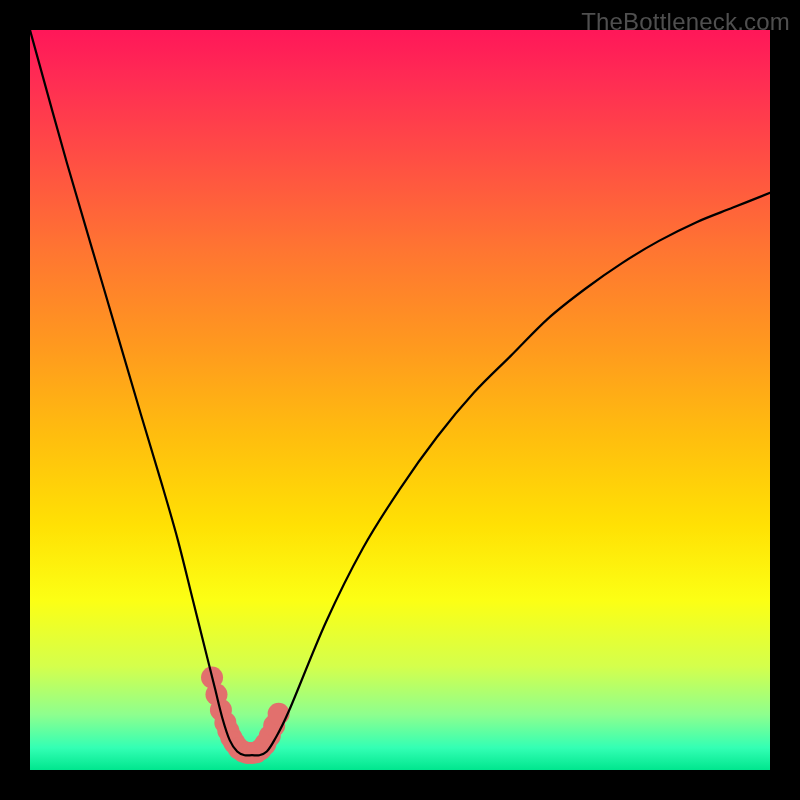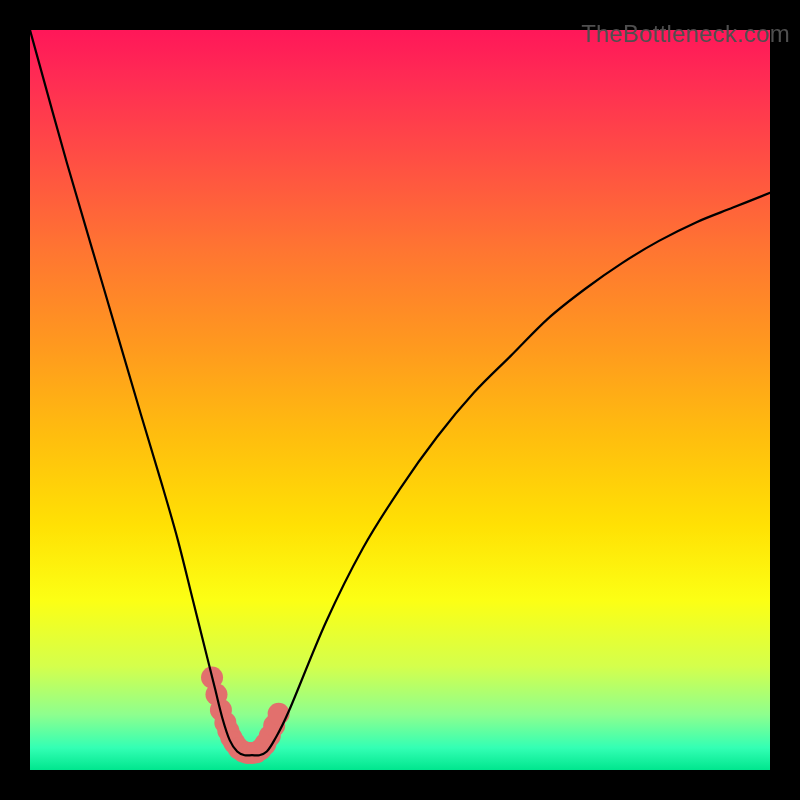--- a/index.html
+++ b/index.html
@@ -12,21 +12,21 @@
     font-family: Arial, Helvetica, sans-serif;
   }
   .frame {
     position: relative;
     width: 800px;
     height: 800px;
     background: #000;
   }
   .watermark {
     position: absolute;
-    top: 20px;
+    top: 8px;
     right: 10px;
     color: #4f4f4f;
     font-size: 24px;
     font-weight: 500;
     letter-spacing: 0.2px;
     z-index: 5;
   }
   .plot {
     position: absolute;
     left: 30px;

